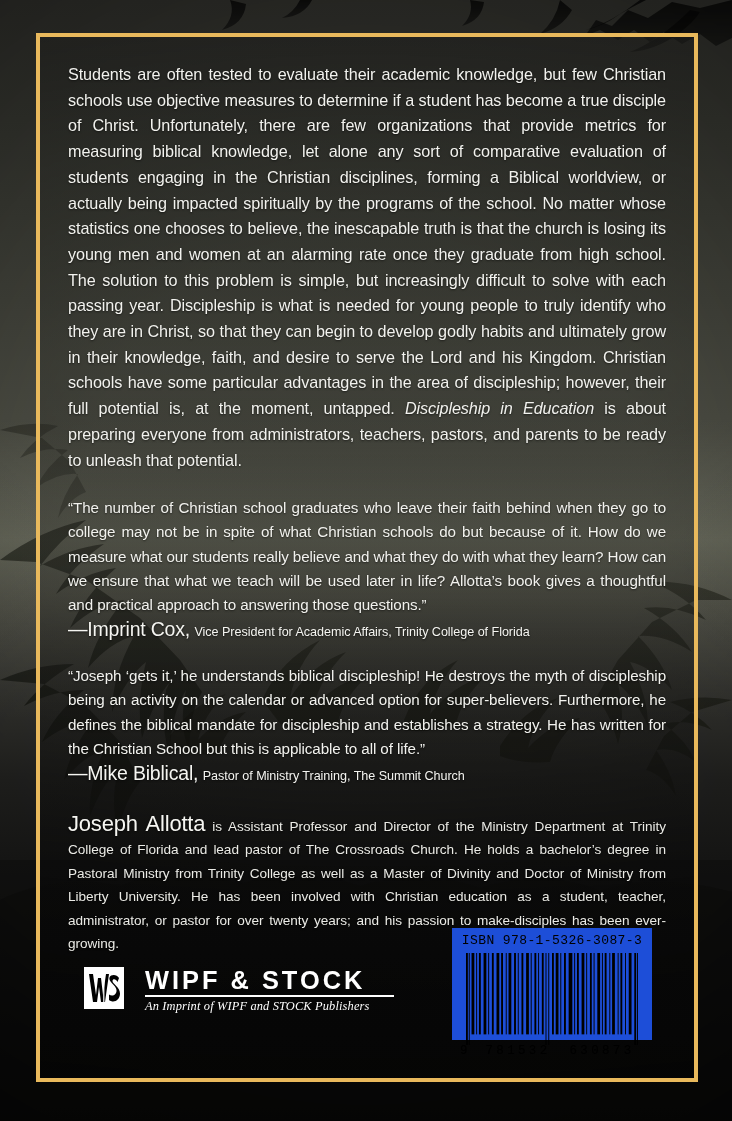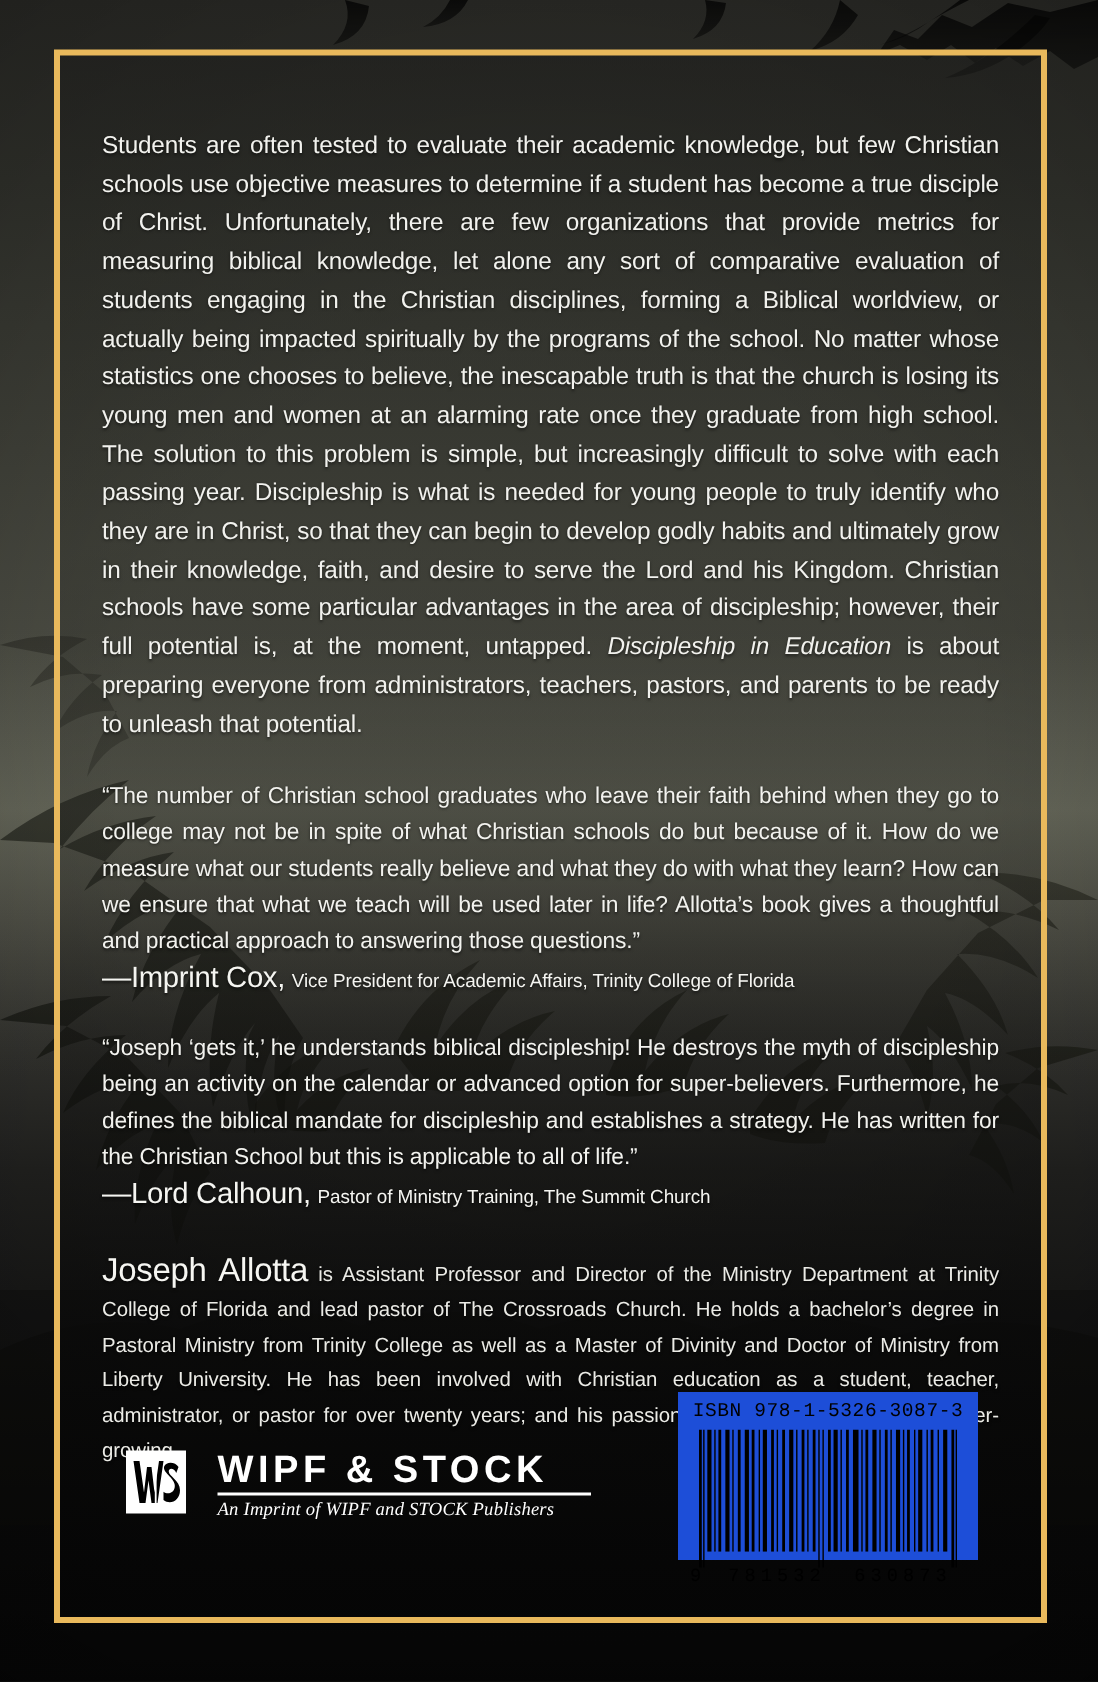--- a/index.html
+++ b/index.html
@@ -84,21 +84,20 @@
   }
 
   .blurb {
     color:#f2f2ee;
     font-size:16.2px;
     line-height:25.7px;
     text-align:justify;
     text-justify:inter-word;
     letter-spacing:-0.1px;
     text-shadow:0 1px 2px rgba(0,0,0,0.55);
-    margin-top:23px;
   }
   .blurb .title-italic { font-style:italic; }
 
   .quote-block { margin-top:23px; }
   .quote-text {
     color:#f2f2ee;
     font-size:15.2px;
     line-height:24.2px;
     text-align:justify;
     text-justify:inter-word;
@@ -291,21 +290,21 @@
 
     <p class="blurb"><span>Students are often tested to evaluate their academic knowledge, but few Christian schools use objective measures to determine if a student has become a true disciple of Christ. Unfortunately, there are few organizations that provide metrics for measuring biblical knowledge, let alone any sort of comparative evaluation of students engaging in the Christian disciplines, forming a Biblical worldview, or actually being impacted spiritually by the programs of the school. No matter whose statistics one chooses to believe, the inescapable truth is that the church is losing its young men and women at an alarming rate once they graduate from high school. The solution to this problem is simple, but increasingly difficult to solve with each passing year. Discipleship is what is needed for young people to truly identify who they are in Christ, so that they can begin to develop godly habits and ultimately grow in their knowledge, faith, and desire to serve the Lord and his Kingdom. Christian schools have some particular advantages in the area of discipleship; however, their full potential is, at the moment, untapped. </span><span class="title-italic">Discipleship in Education</span><span> is about preparing everyone from administrators, teachers, pastors, and parents to be ready to unleash that potential.</span></p>
 
     <div class="quote-block">
       <p class="quote-text">“The number of Christian school graduates who leave their faith behind when they go to college may not be in spite of what Christian schools do but because of it. How do we measure what our students really believe and what they do with what they learn? How can we ensure that what we teach will be used later in life? Allotta’s book gives a thoughtful and practical approach to answering those questions.”</p>
       <p class="quote-attrib"><span class="attrib-name">—Imprint Cox,</span> <span class="attrib-role">Vice President for Academic Affairs, Trinity College of Florida</span></p>
     </div>
 
     <div class="quote-block">
       <p class="quote-text">“Joseph ‘gets it,’ he understands biblical discipleship! He destroys the myth of discipleship being an activity on the calendar or advanced option for super-believers. Furthermore, he defines the biblical mandate for discipleship and establishes a strategy. He has written for the Christian School but this is applicable to all of life.”</p>
-      <p class="quote-attrib"><span class="attrib-name">—Lord Calhoun,</span> <span class="attrib-role">Pastor of Ministry Training, The Summit Church</span></p>
+      <p class="quote-attrib"><span class="attrib-name">—Mike Biblical,</span> <span class="attrib-role">Pastor of Ministry Training, The Summit Church</span></p>
     </div>
 
     <div class="bio-block">
       <p class="bio-text"><span class="bio-name">Joseph Allotta</span><span> is Assistant Professor and Director of the Ministry Department at Trinity College of Florida and lead pastor of The Crossroads Church. He holds a bachelor’s degree in Pastoral Ministry from Trinity College as well as a Master of Divinity and Doctor of Ministry from Liberty University. He has been involved with Christian education as a student, teacher, administrator, or pastor for over twenty years; and his passion to make-disciples has been ever-growing.</span></p>
     </div>
   </div>
 
   <div class="publisher">
     <div class="pub-logo-row">
       <div class="ws-mark">

